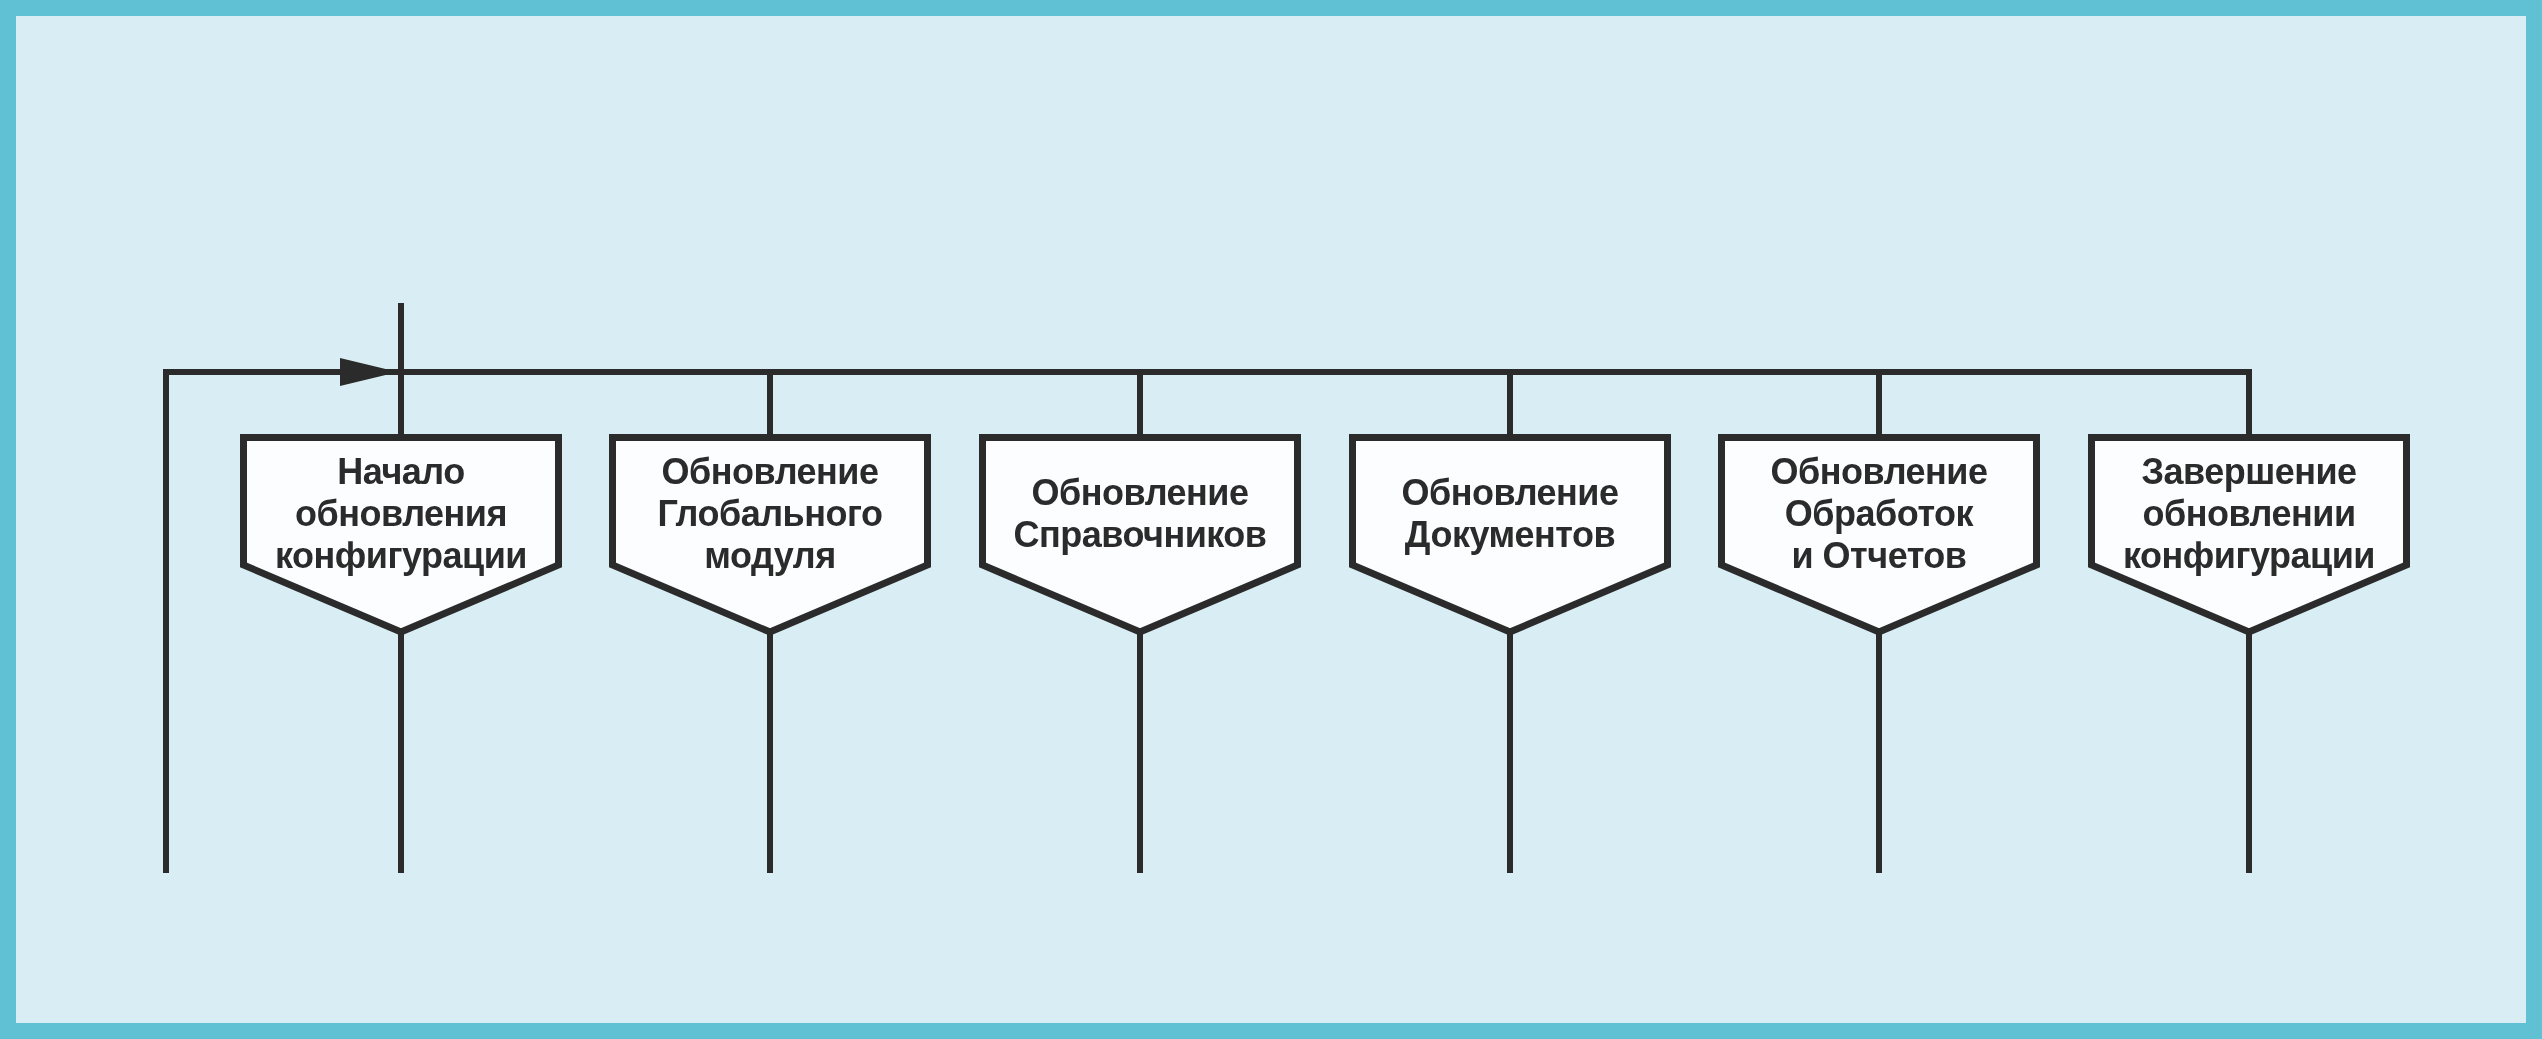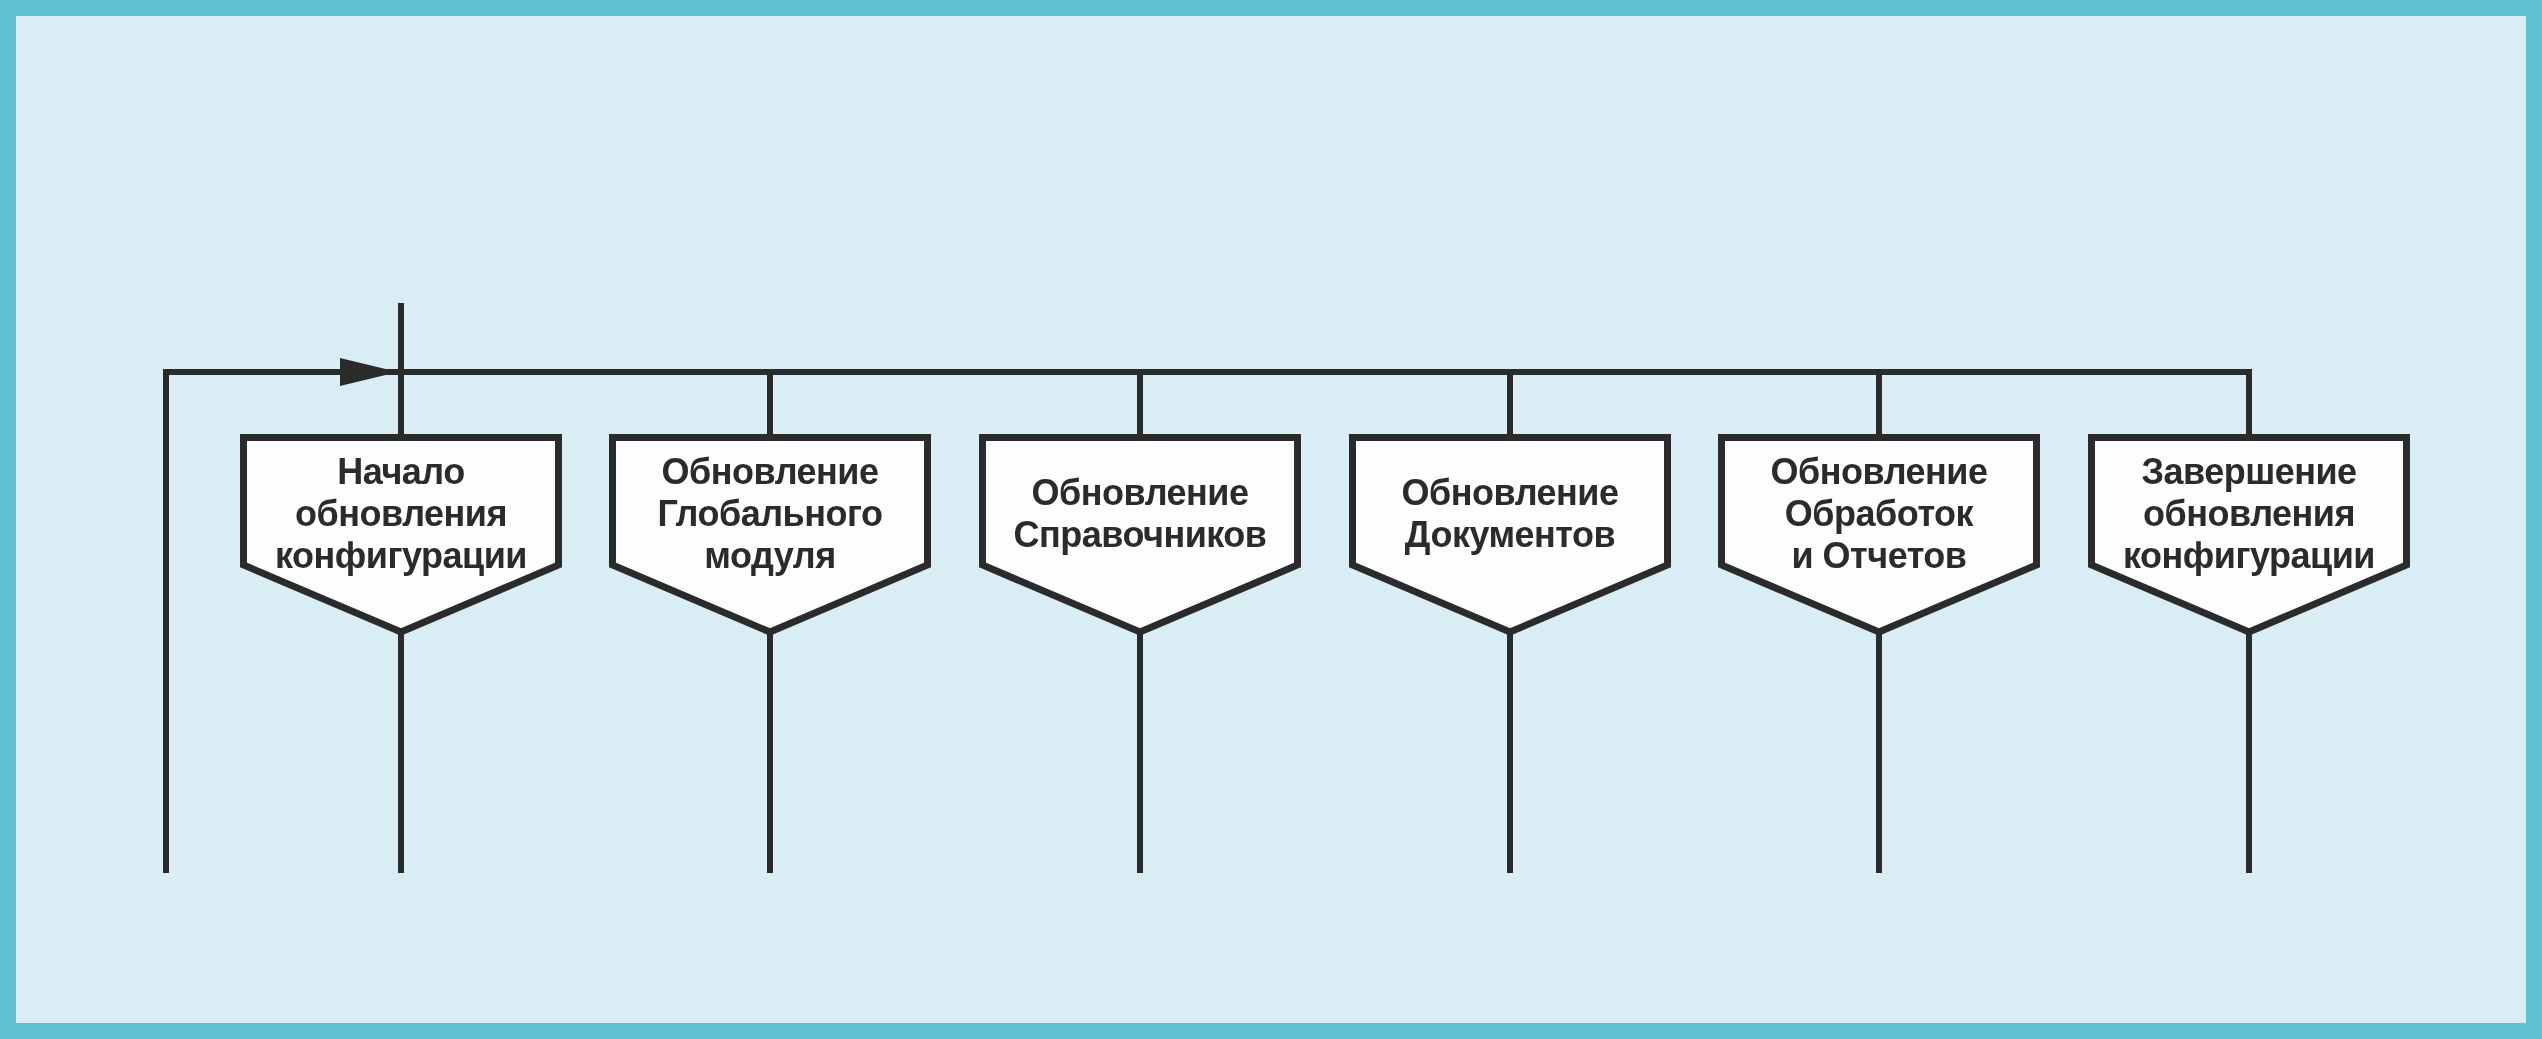--- a/index.html
+++ b/index.html
@@ -161,16 +161,16 @@
       </svg>
     <div class="label step-label">Обновление
 Обработок
 и Отчетов</div>
   </div>
   <div class="step" style="left:2088px;">
     <svg viewBox="0 0 322 202">
         <polygon points="3.5,3.5 318.5,3.5 318.5,131 161,198 3.5,131"></polygon>
       </svg>
     <div class="label step-label">Завершение
-обновления
+обновлении
 конфигурации</div>
   </div>
 </div>
 
 </body></html>

